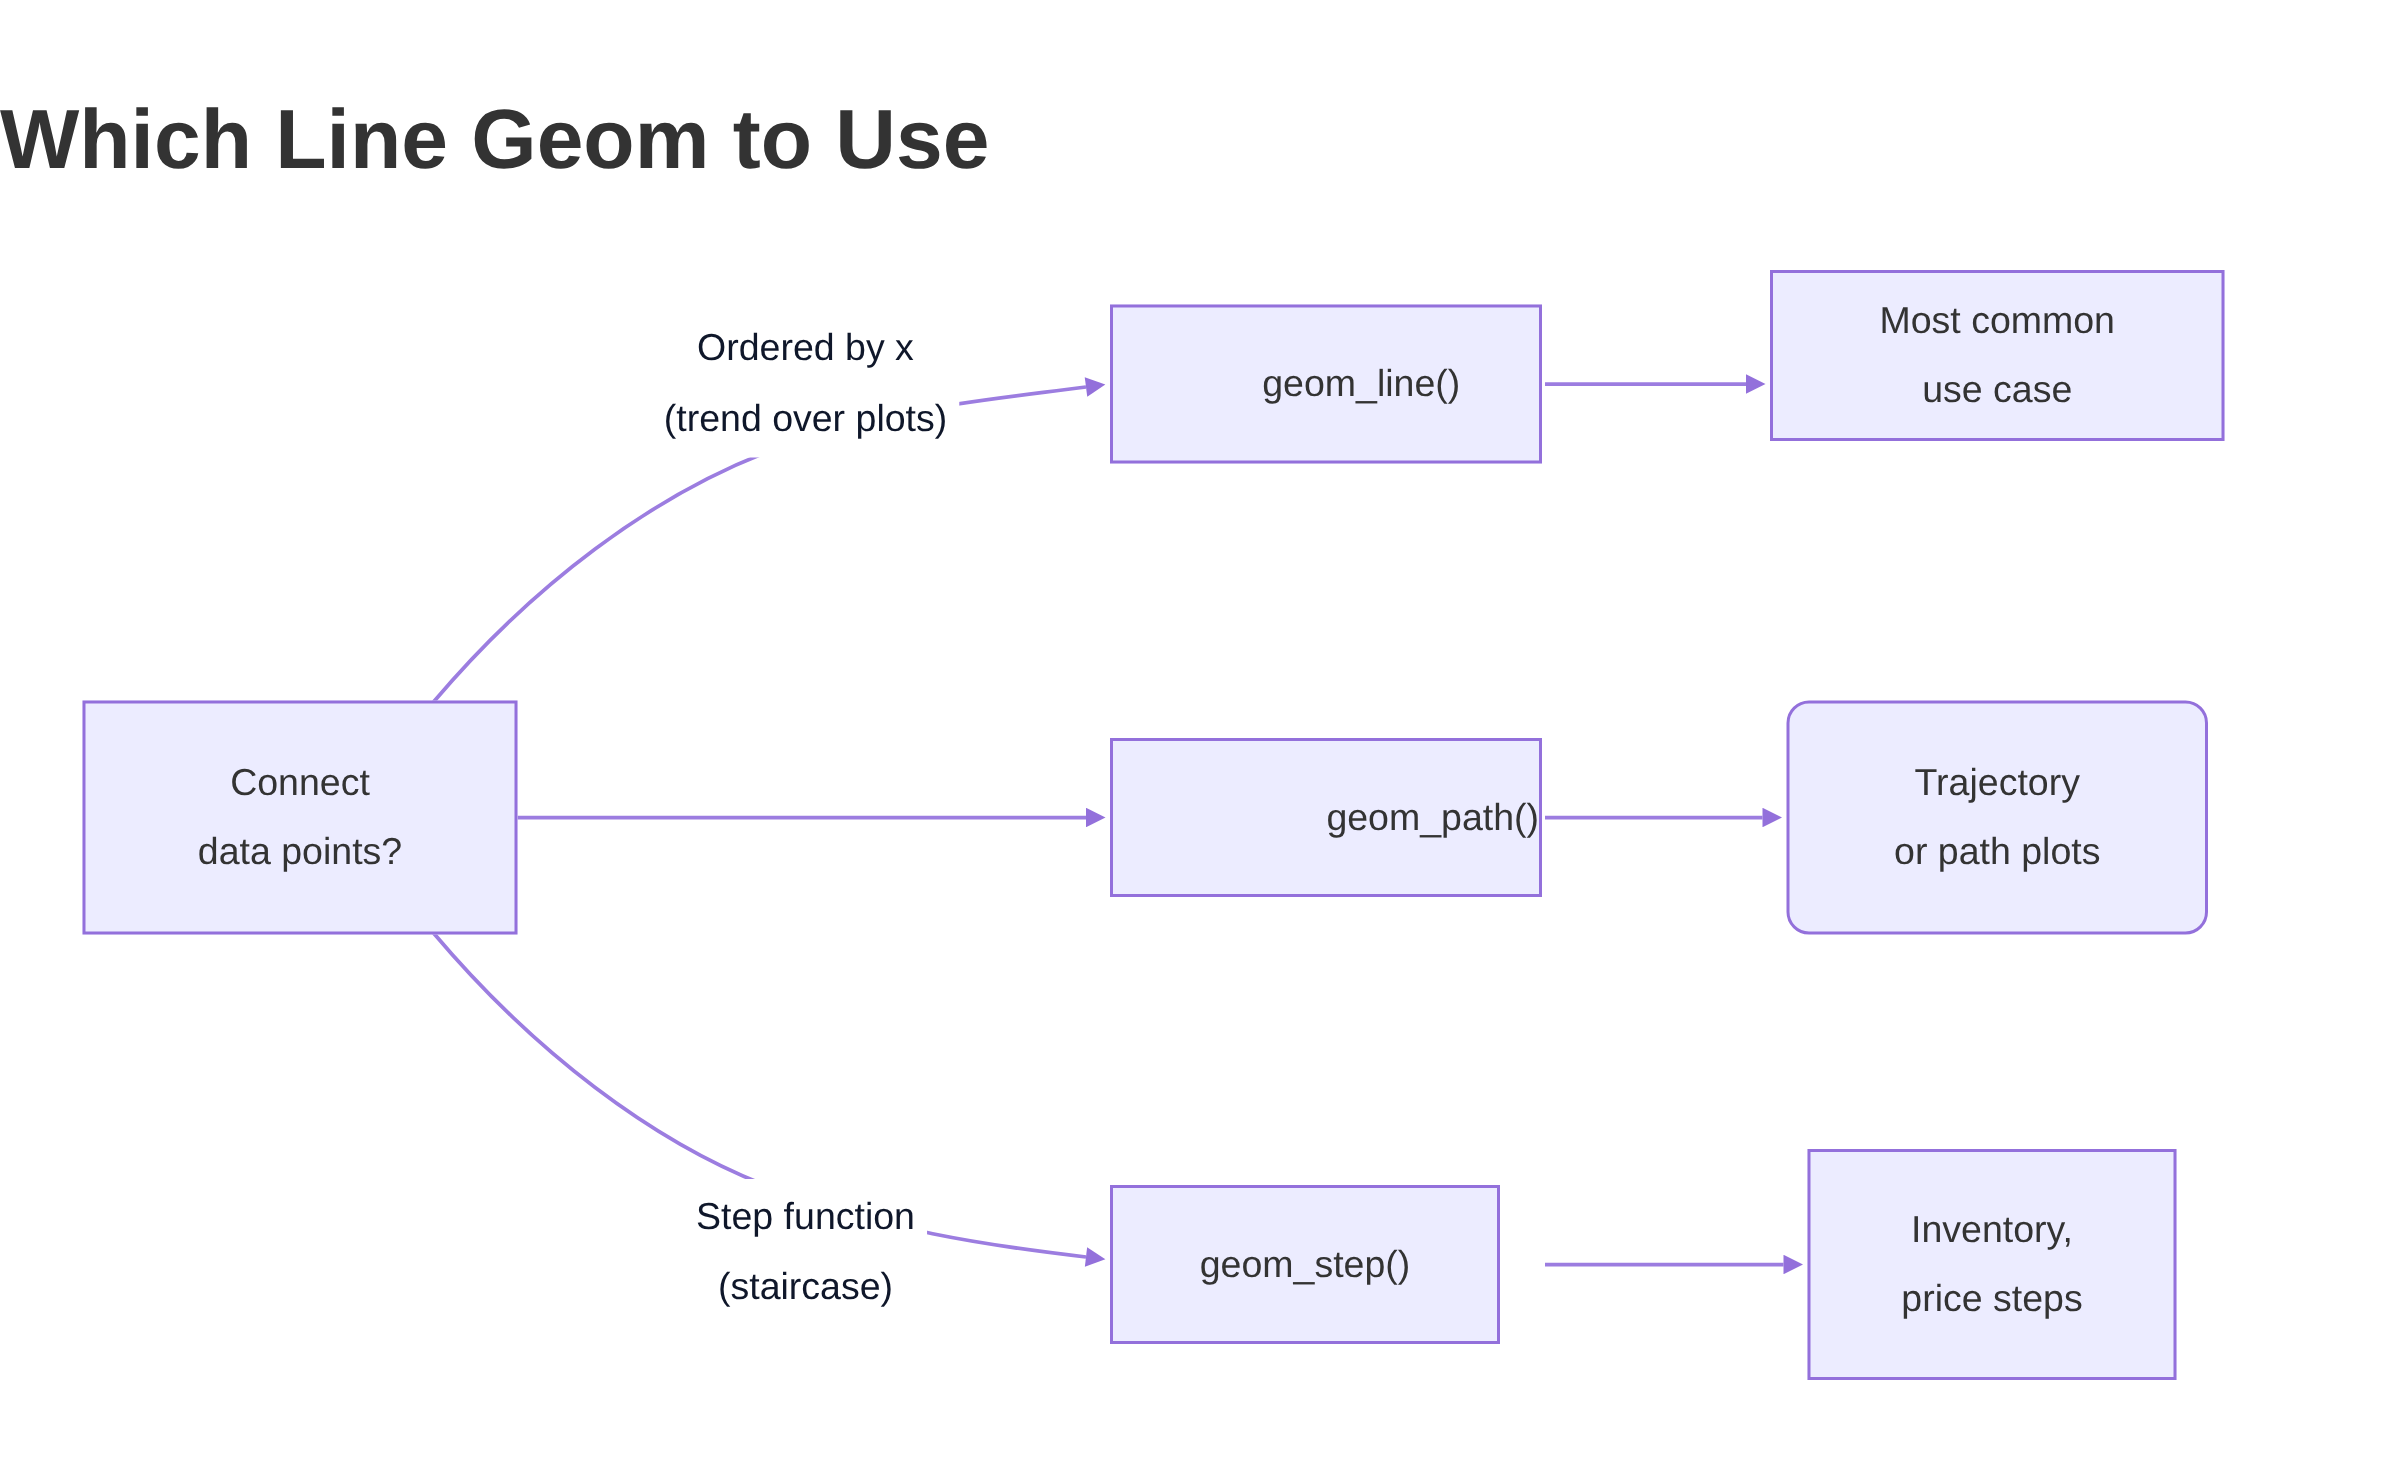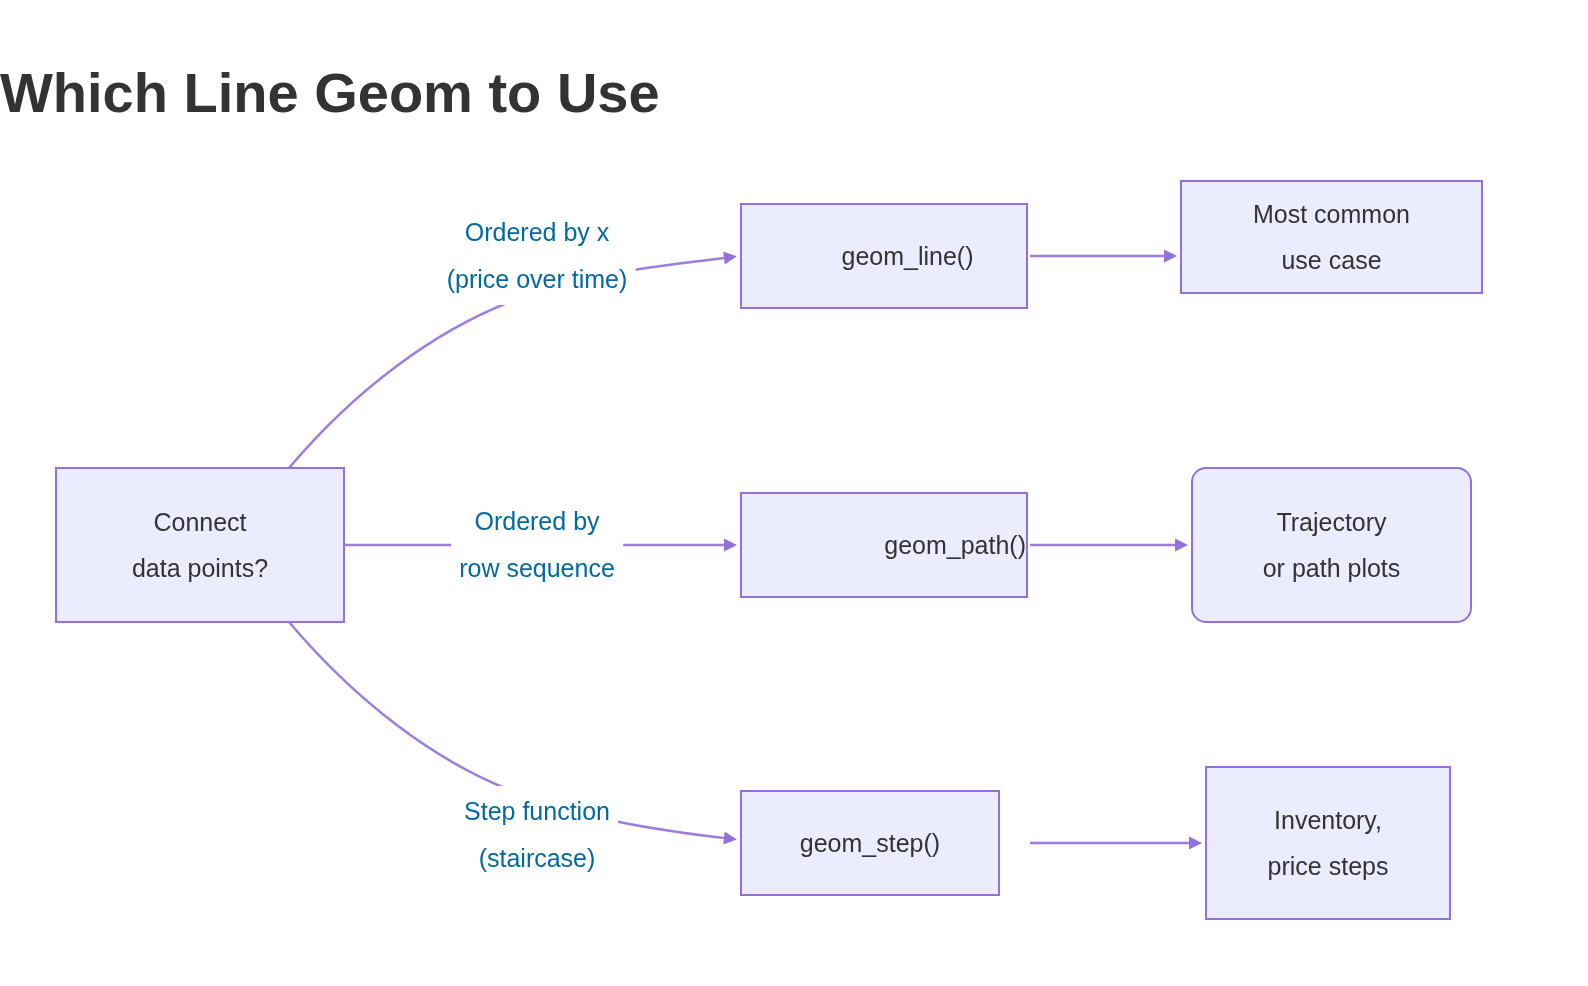--- a/index.html
+++ b/index.html
@@ -14,21 +14,21 @@
   .edges{position:absolute;left:0;top:0;width:1588px;height:986px;z-index:1;}
   .node{
     position:absolute;z-index:2;box-sizing:border-box;
     background:#ECECFF;border:2px solid #9370DB;
     display:flex;flex-direction:column;align-items:center;justify-content:center;
     font-size:25px;line-height:46px;text-align:center;color:#333333;
   }
   .edge-label{
     position:absolute;z-index:3;transform:translate(-50%,-50%);
     background:#ffffff;padding:2px 8px;text-align:center;
-    font-size:25px;line-height:47px;color:#0369a1;white-space:nowrap;
+    font-size:25px;line-height:47px;color:#0f172a;white-space:nowrap;
   }
   .node div, .edge-label div{white-space:nowrap;}
 </style>
 </head>
 <body>
 
 <div class="canvas">
 
   <div class="title">Which Line Geom to Use</div>
 
@@ -50,34 +50,30 @@
     <path d="M 1030 843 L 1189 843" fill="none" stroke="#9C7DE0" stroke-width="2.5" marker-end="url(#arrow)"></path>
   </svg>
 
   <div class="node" style="left:55px;top:467px;width:290px;height:156px;">
     <div>Connect</div>
     <div>data points?</div>
   </div>
 
   <div class="edge-label" style="left:537px;top:256px;">
     <div>Ordered by x</div>
-    <div>(price over time)</div>
+    <div>(trend over plots)</div>
   </div>
   <div class="node" style="left:740px;top:203px;width:288px;height:106px;padding-left:47px;">
     <div>geom_line()</div>
   </div>
   <div class="node" style="left:1180px;top:180px;width:303px;height:114px;">
     <div>Most common</div>
     <div>use case</div>
   </div>
 
-  <div class="edge-label" style="left:537px;top:545px;">
-    <div>Ordered by</div>
-    <div>row sequence</div>
-  </div>
   <div class="node" style="left:740px;top:492px;width:288px;height:106px;align-items:flex-end;">
     <div>geom_path()</div>
   </div>
   <div class="node" style="left:1191px;top:467px;width:281px;height:156px;border-radius:15px;">
     <div>Trajectory</div>
     <div>or path plots</div>
   </div>
 
   <div class="edge-label" style="left:537px;top:835px;">
     <div>Step function</div>

